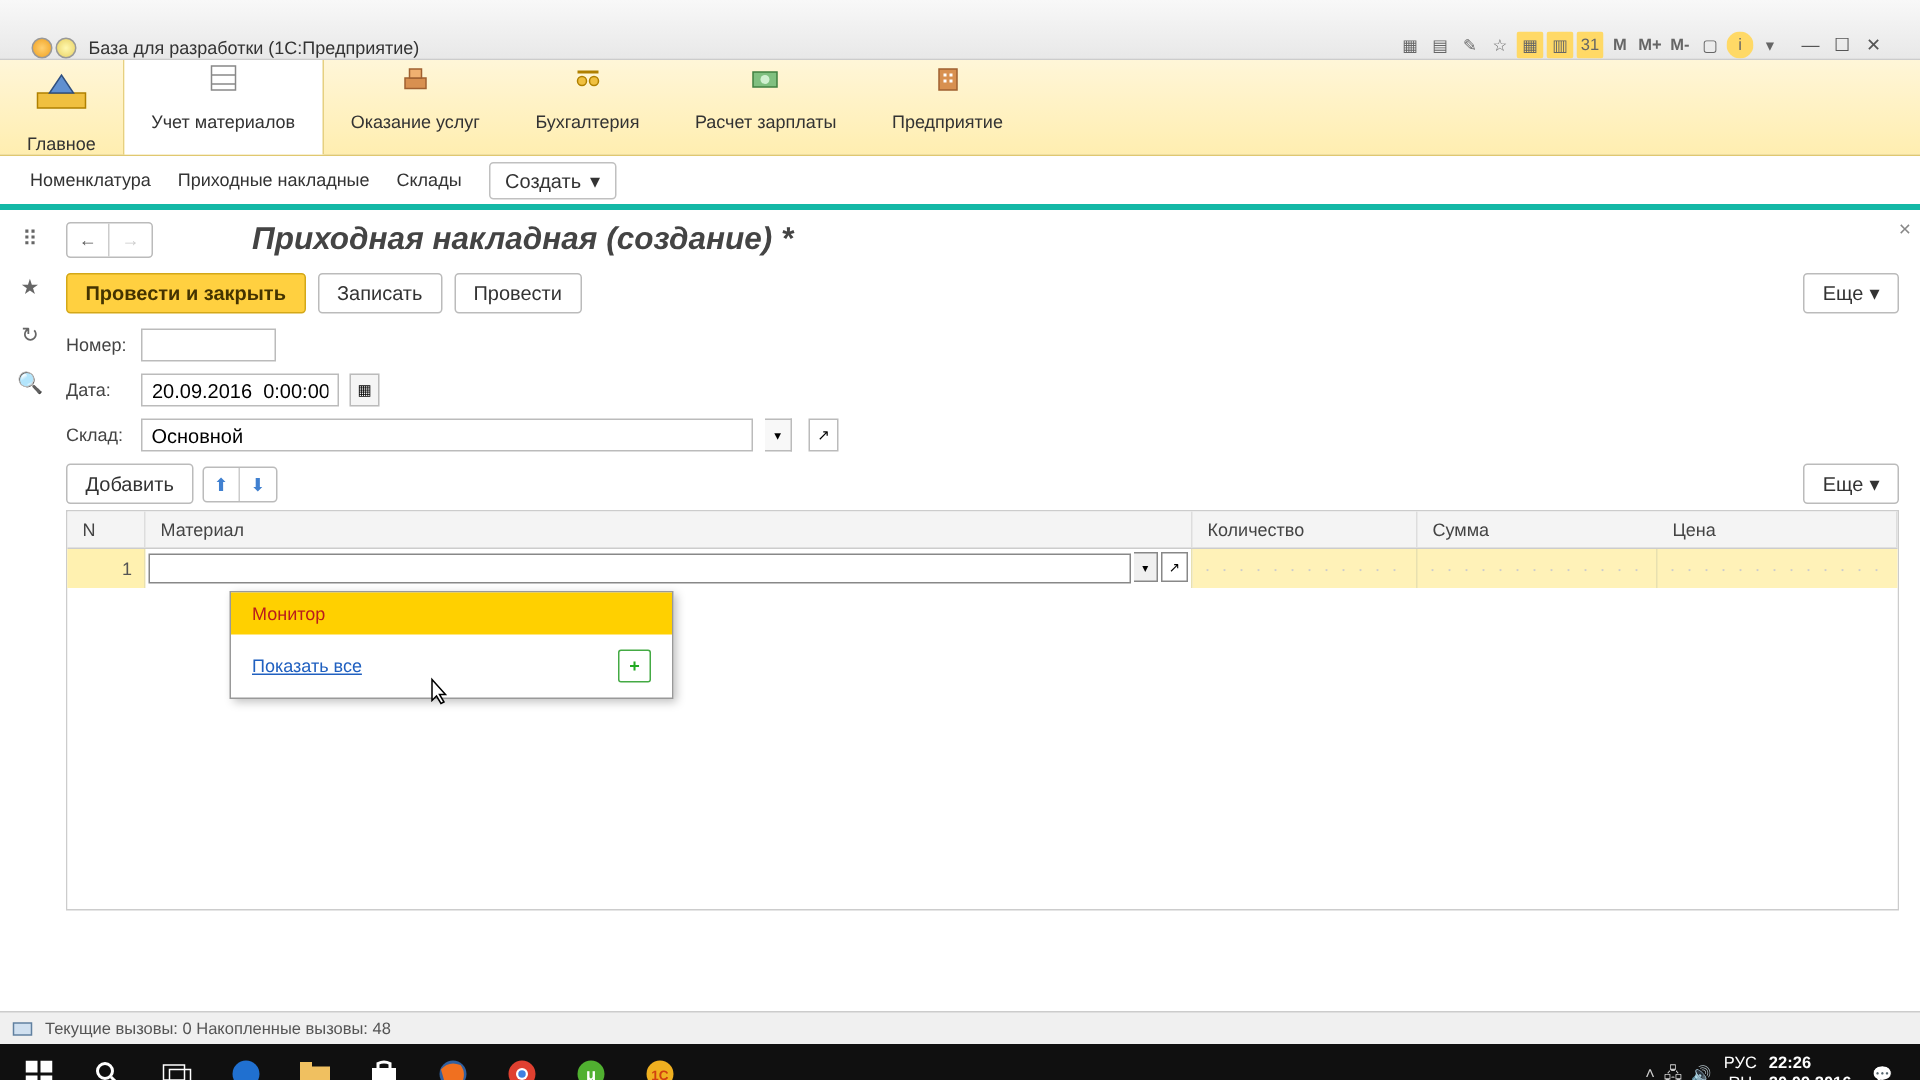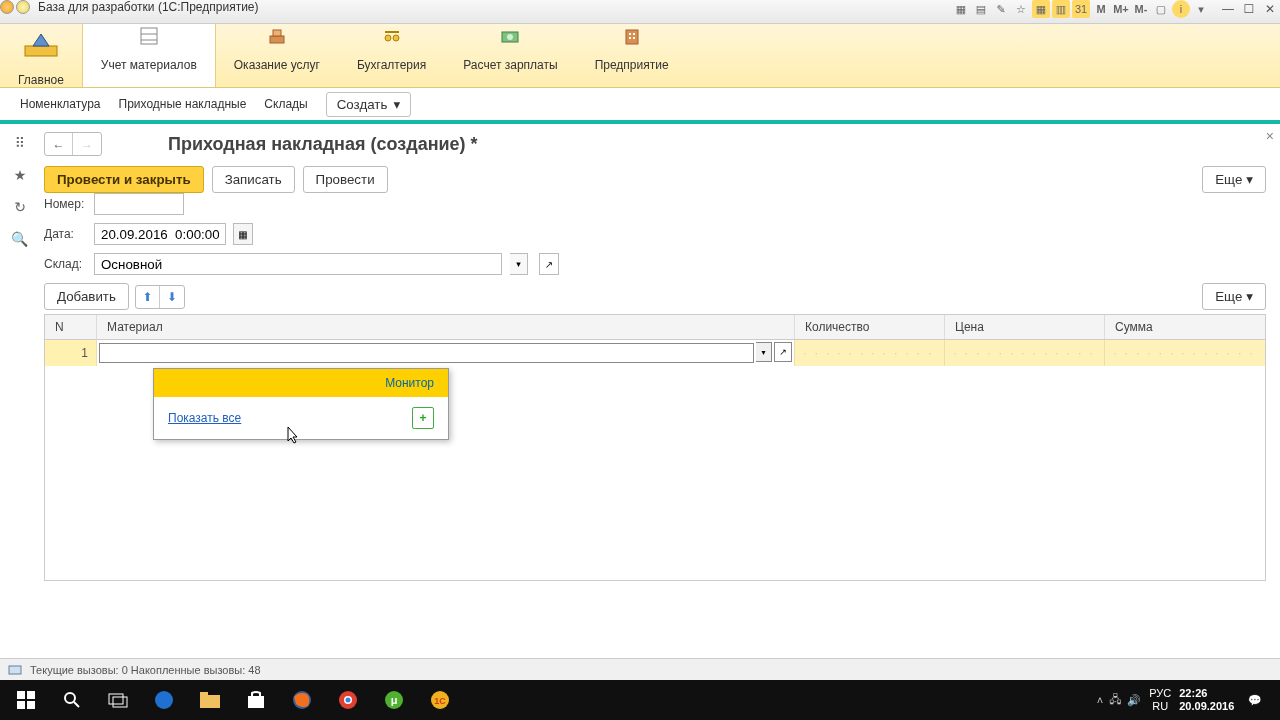--- a/index.html
+++ b/index.html
@@ -1,19 +1,19 @@
 <!DOCTYPE html>
 <html><head>
 <meta charset="utf-8">
 <style>
 * { box-sizing: border-box; margin: 0; padding: 0; font-family: Arial, sans-serif; }
 body { background: #fff; font-size: 12px; overflow: hidden; width: 1280px; height: 720px; }
 
 
-.titlebar { height: 24px; background: linear-gradient(#f8f8f8, #e8e8e8); display: flex; align-items: flex-start; padding: 0 0; border-bottom: 1px solid #ccc; }
+.titlebar { height: 40px; background: linear-gradient(#f8f8f8, #e8e8e8); display: flex; align-items: flex-end; padding: 0 21px; border-bottom: 1px solid #ccc; }
 .titlebar .circles { display: flex; gap: 2px; margin-right: 8px; }
 .circle { width: 14px; height: 14px; border-radius: 50%; border: 1px solid #999; }
 .circle.orange { background: radial-gradient(#ffd070, #f0a020); }
 .circle.yellow { background: radial-gradient(#fff8b0, #e8d060); }
 .titlebar .title-text { flex: 1; color: #333; }
 .titlebar .right-icons { display: flex; gap: 2px; align-items: center; }
 .titlebar .right-icons .ticon { width: 18px; height: 18px; display: flex; align-items: center; justify-content: center; color: #666; font-size: 11px; border: 1px solid transparent; }
 .ticon.yellow-bg { background: #ffd966; color: #8a6500; border-color: #dcbb3a; border-radius: 2px; }
 .ticon.m { color: #888; font-weight: bold; }
 .win-controls { display: flex; gap: 1px; margin-left: 6px; }
@@ -35,24 +35,24 @@
 
 .content-wrap { display: flex; height: calc(100% - 24px - 64px - 36px - 22px - 40px); }
 .side-icons { width: 40px; background: #fff; padding-top: 10px; display: flex; flex-direction: column; gap: 14px; align-items: center; color: #666; }
 .side-icons .si { width: 18px; height: 18px; display: flex; align-items: center; justify-content: center; font-size: 14px; }
 
 .main-panel { flex: 1; padding: 8px 14px 8px 4px; position: relative; }
 .panel-header { display: flex; align-items: center; gap: 10px; margin-bottom: 10px; }
 .nav-arrows { display: flex; border: 1px solid #bbb; border-radius: 3px; }
 .nav-arrows span { width: 28px; height: 22px; display: flex; align-items: center; justify-content: center; color: #555; }
 .nav-arrows span:first-child { border-right: 1px solid #ccc; }
-.page-title { font-size: 18px; color: #444; margin-left: 56px; }
+.page-title { font-size: 21px; color: #444; margin-left: 56px; font-style: italic; }
 .close-x { position: absolute; right: 6px; top: 4px; color: #888; font-size: 14px; }
 
-.action-row { display: flex; align-items: center; gap: 8px; }
+.action-row { display: flex; align-items: center; gap: 8px; margin-bottom: 10px; }
 .btn { border: 1px solid #bbb; background: #fff; padding: 5px 12px; border-radius: 3px; color: #333; }
 .btn.primary { background: #ffd040; border-color: #d4a818; font-weight: bold; color: #443300; }
 .btn.more { margin-left: auto; display: flex; align-items: center; gap: 4px; }
 
 .form-row { display: flex; align-items: center; gap: 8px; margin-bottom: 8px; }
 .form-row label { color: #444; min-width: 42px; }
 .input { border: 1px solid #bbb; background: #fff; padding: 3px 6px; height: 22px; }
 .input.date { width: 132px; }
 .date-btn { width: 20px; height: 22px; border: 1px solid #bbb; background: #f5f5f5; display: inline-flex; align-items: center; justify-content: center; font-size: 10px; margin-left: -1px; }
 .input.sklad { width: 408px; }
@@ -81,21 +81,21 @@
 .gc.mat .cell-input { width: calc(100% - 38px); height: 20px; border: 1px solid #888; background: #fff; padding: 0 4px; }
 .gc.mat .cell-combo { position: absolute; right: 22px; top: 2px; width: 16px; height: 20px; border: 1px solid #888; border-left:none; background: #f0f0f0; display:flex; align-items:center; justify-content:center; font-size:8px; }
 .gc.mat .cell-open { position: absolute; right: 2px; top: 2px; width: 18px; height: 20px; border: 1px solid #888; background: #fff; display:flex; align-items:center; justify-content:center; font-size:9px; }
 .gc.qty { width: 150px; }
 .gc.price { width: 160px; }
 .gc.sum { width: 160px; border-right: none; }
 .gc .dots { color: #ccc; letter-spacing: 2px; overflow: hidden; white-space: nowrap; width: 100%; }
 
 
 .dropdown { position: absolute; top: 28px; left: 56px; width: 296px; background: #fff; border: 1px solid #999; box-shadow: 2px 2px 6px rgba(0,0,0,0.25); }
-.dropdown .dd-item { padding: 7px 14px; background: #ffd000; color: #0369a1; text-align: right; }
+.dropdown .dd-item { padding: 7px 14px; background: #ffd000; color: #b91c1c; }
 .dropdown .dd-footer { padding: 10px 14px; display: flex; align-items: center; justify-content: space-between; }
 .dropdown .dd-footer a { color: #2060c0; text-decoration: underline; font-size: 12px; }
 .dropdown .dd-footer .plus-btn { width: 22px; height: 22px; border: 1px solid #4a4; color: #2a2; display:flex; align-items:center; justify-content:center; font-weight:bold; border-radius:2px; background:#fff; }
 
 .cursor-img { position: absolute; top: 56px; left: 128px; font-size: 16px; color: #000; pointer-events: none; z-index: 10; }
 
 
 .statusbar { height: 22px; background: #f0f0f0; border-top: 1px solid #ccc; display: flex; align-items: center; padding: 0 8px; gap: 8px; color: #555; font-size: 11px; }
 .statusbar .sb-icon { width: 14px; height: 14px; }
 
@@ -267,22 +267,22 @@
         <span>Еще</span>
         <span>▾</span>
       </button>
     </div>
 
     <div class="grid">
       <div class="grid-head">
         <div class="gh n">N</div>
         <div class="gh mat">Материал</div>
         <div class="gh qty">Количество</div>
+        <div class="gh sum">Сумма</div>
         <div class="gh price">Цена</div>
-        <div class="gh sum">Сумма</div>
       </div>
       <div class="grid-body">
         <div class="grid-row">
           <div class="gc n">1</div>
           <div class="gc mat">
             <input class="cell-input" style="">
             <span class="cell-combo">▾</span>
             <span class="cell-open">↗</span>
 
             <div class="dropdown">

